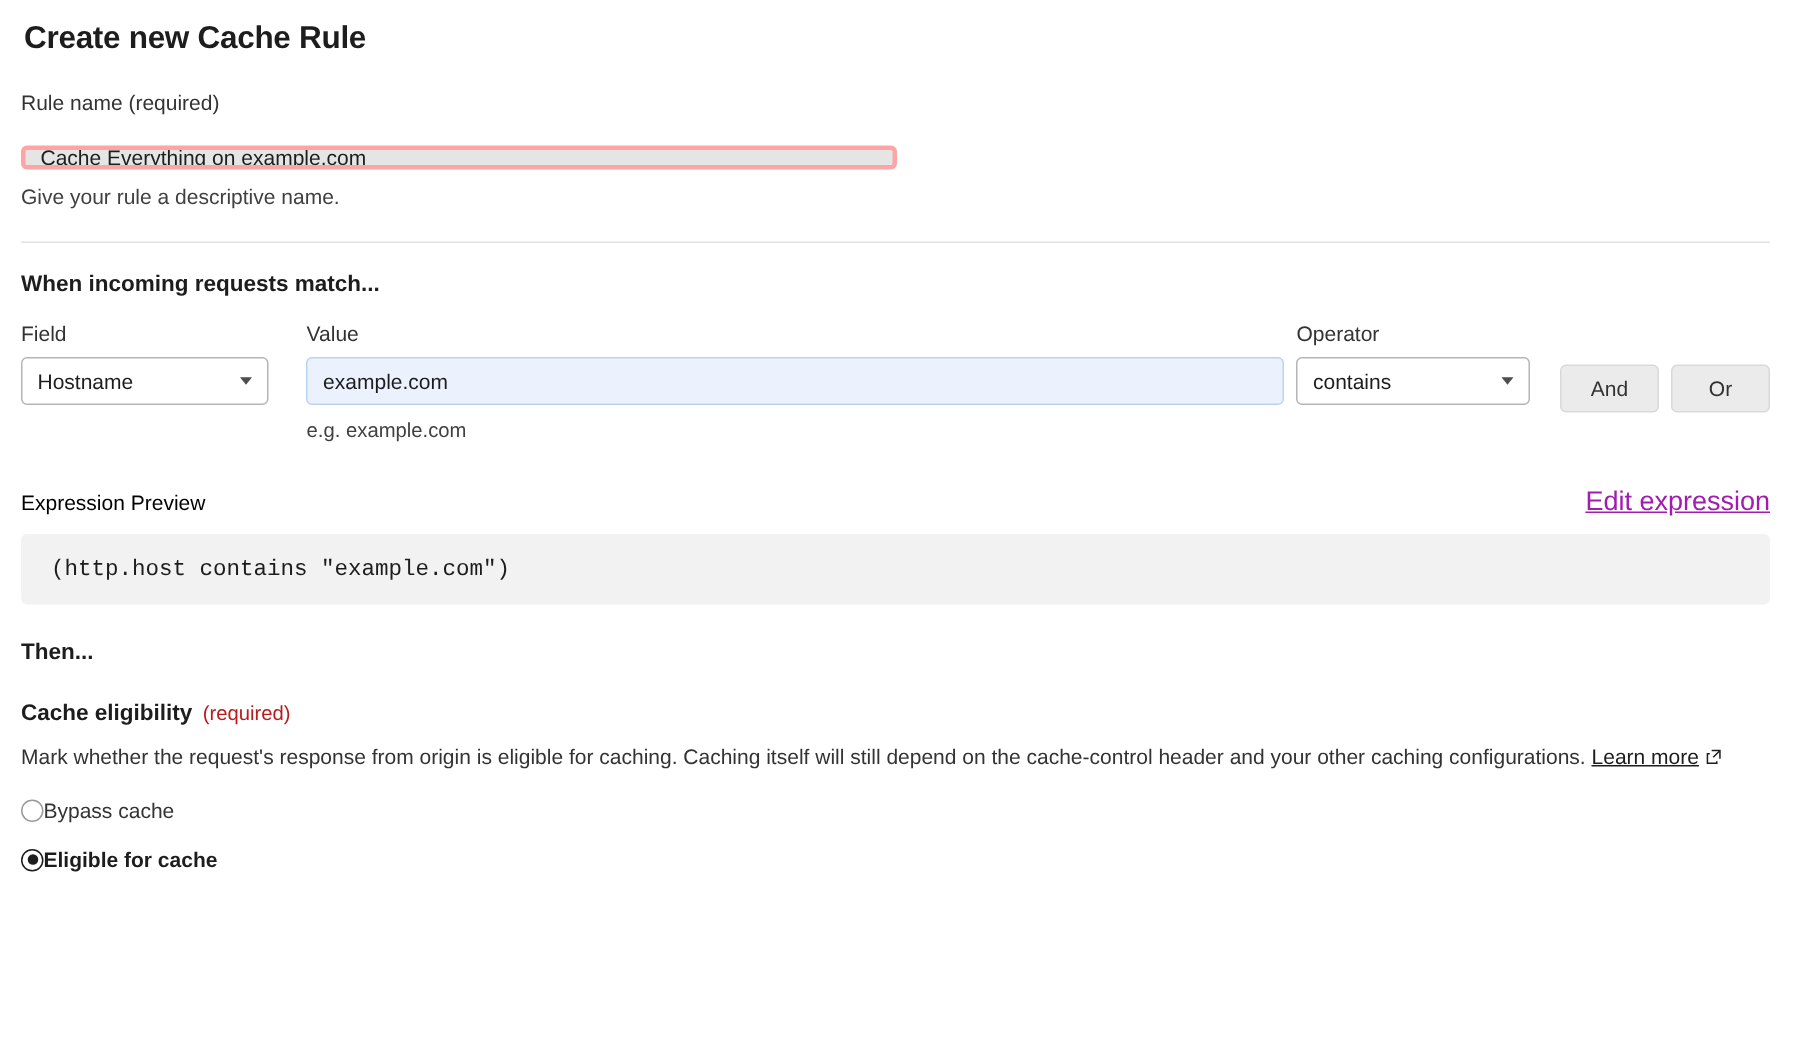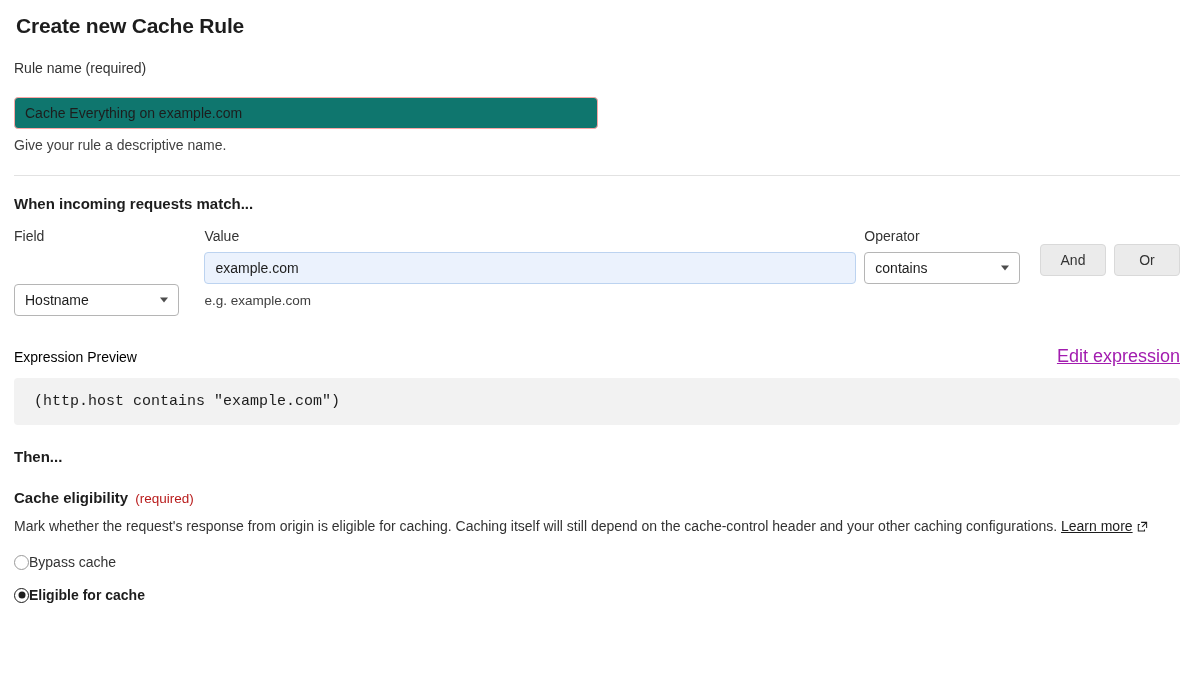--- a/index.html
+++ b/index.html
@@ -27,29 +27,29 @@
     letter-spacing: -0.2px;
     margin: 0 0 22px 2px;
   }
   .field-label {
     font-size: 14px;
     color: #333333;
     margin-bottom: 21px;
   }
   .text-input {
     box-sizing: border-box;
-    height: 32px;
+    height: 16px;
     width: 584px;
-    border: 1px solid #fca5a5;
+    border: 3px solid #fca5a5;
     border-radius: 4px;
     padding: 0 10px;
     font-size: 14px;
     font-family: "Liberation Sans", sans-serif;
     color: #1d1d1d;
-    background: #0f766e;
+    background: #e5e5e5;
     outline: none;
   }
   .help-text {
     font-size: 14px;
     color: #404040;
     margin-top: 8px;
   }
   .divider {
     border: none;
     border-top: 1px solid #e2e2e2;
@@ -64,21 +64,21 @@
   }
   .match-row {
     display: flex;
     align-items: flex-start;
     margin-top: 16px;
   }
   .col {
     display: flex;
     flex-direction: column;
   }
-  .col-field { width: 170px; margin-right: 25px; gap: 32px; }
+  .col-field { width: 170px; margin-right: 25px; }
   .col-operator { width: 160px; margin-right: 20px; }
   .col-value { width: 670px; margin-right: 8px; }
   .col-label {
     font-size: 14px;
     color: #333333;
     margin-bottom: 7px;
     height: 17px;
   }
   .select {
     position: relative;
@@ -118,21 +118,21 @@
     outline: none;
   }
   .value-hint {
     font-size: 13.5px;
     color: #404040;
     margin-top: 9px;
   }
   .btn-group {
     display: flex;
     gap: 8px;
-    margin-top: 16px;
+    margin-top: 29px;
   }
   .btn {
     box-sizing: border-box;
     height: 32px;
     min-width: 66px;
     border: 1px solid #d9d9d9;
     border-radius: 4px;
     background: #ebebeb;
     color: #333333;
     font-size: 14px;

